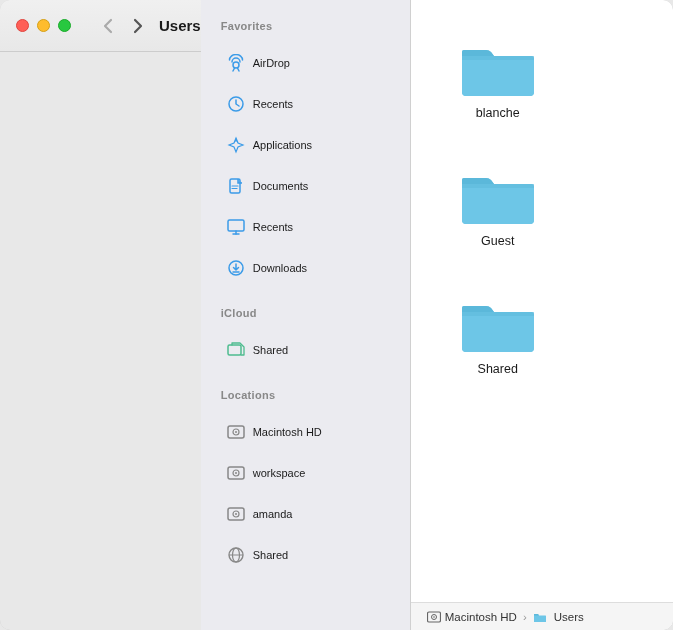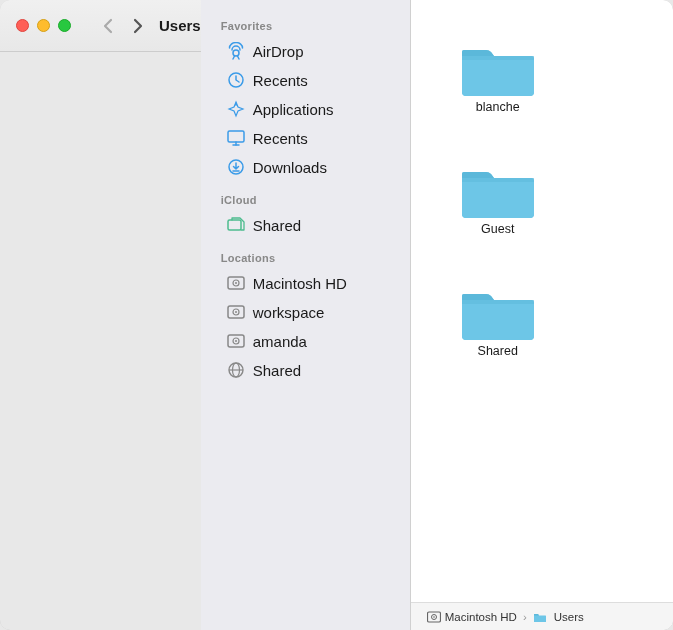--- a/index.html
+++ b/index.html
@@ -109,22 +109,22 @@
       letter-spacing: 0.3px;
     }
 
     .sidebar-item {
       display: flex;
       align-items: center;
       gap: 8px;
       padding: 5px 16px;
       cursor: pointer;
       border-radius: 6px;
-      margin: 1px 6px;
-      font-size: 15px;
+      margin: 13px 6px;
+      font-size: 11px;
       color: #1a1a1a;
     }
 
     .sidebar-icon {
       width: 18px;
       height: 18px;
       display: flex;
       align-items: center;
       justify-content: center;
       flex-shrink: 0;
@@ -160,21 +160,21 @@
       flex-wrap: wrap;
       align-content: flex-start;
       gap: 24px;
       overflow-y: auto;
     }
 
     .folder-item {
       display: flex;
       flex-direction: column;
       align-items: center;
-      gap: 0;
+      gap: 6px;
       cursor: pointer;
       padding: 8px;
       border-radius: 6px;
       width: 110px;
     }
 
     .folder-icon {
       width: 80px;
       height: 68px;
     }
@@ -277,20 +277,32 @@
       <div class="sidebar-item">
         <span class="sidebar-icon icon-applications">
           <svg width="18" height="18" viewBox="0 0 18 18" fill="none">
             <path d="M9 2 L11 7 L9 5 L7 7 Z" fill="#3b9be8"></path>
             <path d="M9 2 L11 7 L16 9 L11 11 L9 16 L7 11 L2 9 L7 7 Z" stroke="#3b9be8" stroke-width="1.2" fill="none"></path>
           </svg>
         </span>
         <span>Applications</span>
       </div>
 
+      <div class="sidebar-item">
+        <span class="sidebar-icon icon-documents">
+          <svg width="18" height="18" viewBox="0 0 18 18" fill="none">
+            <rect x="3" y="2" width="10" height="14" rx="1.5" stroke="#3b9be8" stroke-width="1.5" fill="none"></rect>
+            <path d="M11 2 L15 6 L11 6 Z" fill="#3b9be8" opacity="0.5"></path>
+            <path d="M11 2 L11 6 L15 6" stroke="#3b9be8" stroke-width="1.5" fill="none"></path>
+            <line x1="5" y1="9" x2="11" y2="9" stroke="#3b9be8" stroke-width="1.2" stroke-linecap="round"></line>
+            <line x1="5" y1="11.5" x2="10" y2="11.5" stroke="#3b9be8" stroke-width="1.2" stroke-linecap="round"></line>
+          </svg>
+        </span>
+        <span>Documents</span>
+      </div>
 
       <div class="sidebar-item">
         <span class="sidebar-icon icon-desktop">
           <svg width="18" height="18" viewBox="0 0 18 18" fill="none">
             <rect x="1" y="2" width="16" height="11" rx="1.5" stroke="#3b9be8" stroke-width="1.5" fill="none"></rect>
             <line x1="6" y1="16" x2="12" y2="16" stroke="#3b9be8" stroke-width="1.5" stroke-linecap="round"></line>
             <line x1="9" y1="13" x2="9" y2="16" stroke="#3b9be8" stroke-width="1.5" stroke-linecap="round"></line>
           </svg>
         </span>
         <span>Recents</span>

